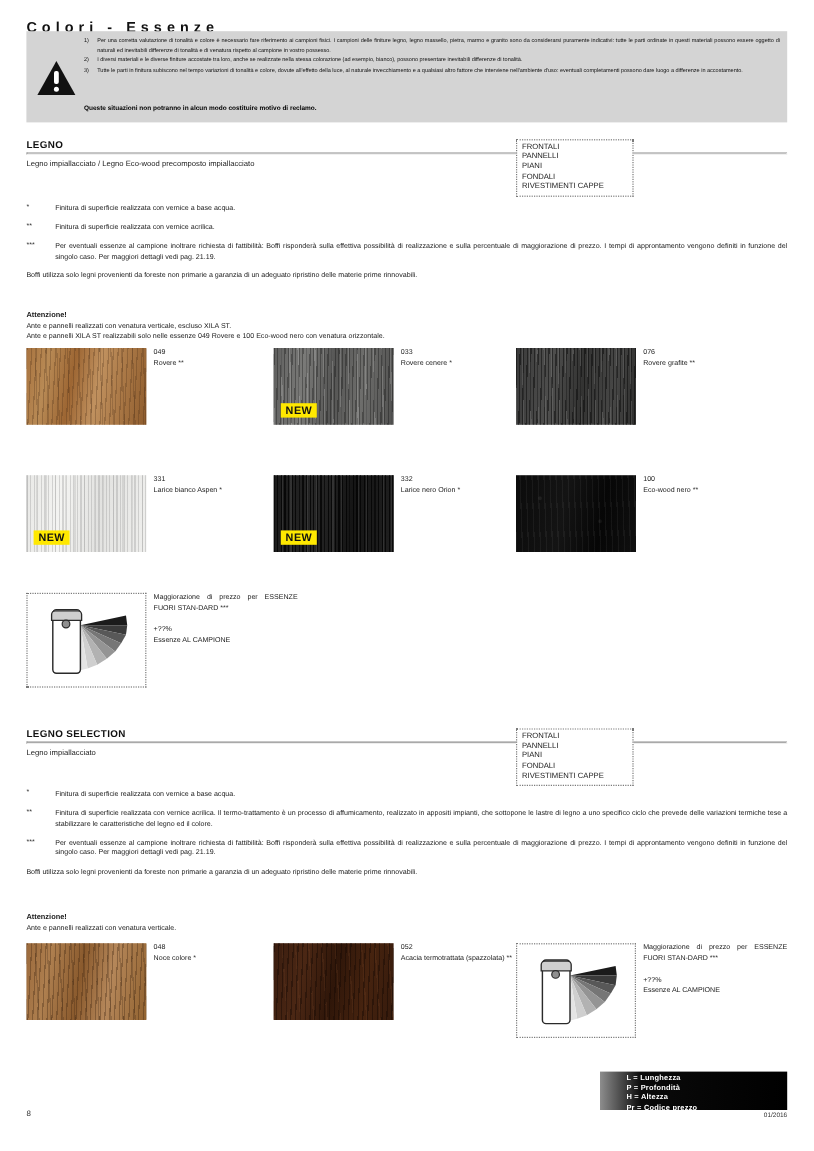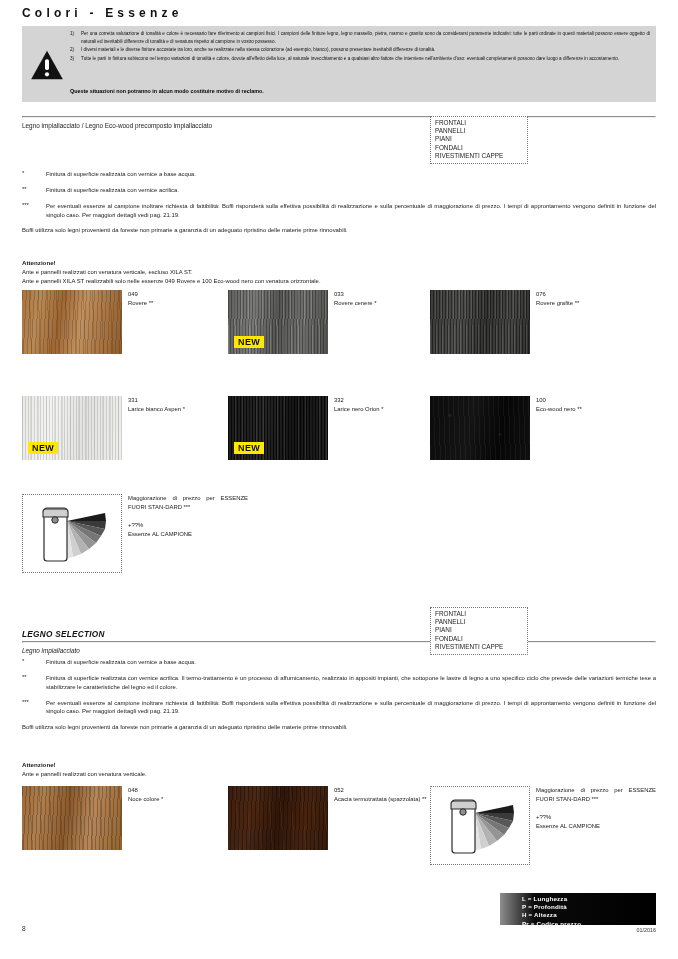--- a/index.html
+++ b/index.html
@@ -9,21 +9,21 @@
     background:#ffffff;
     font-family: "Liberation Sans", sans-serif;
     color:#1b1b1b;
     position:relative;
     overflow:hidden;
   }
   .page { position:relative; width:678px; height:959px; padding:0; }
 
   
   .doc-title{
-    position:absolute; left:22px; top:6px;
+    position:absolute; left:22px; top:16px;
     font-size:12px; font-weight:bold; letter-spacing:4.2px;
     color:#111;
   }
 
   
   .warn-band{
     position:absolute; left:22px; top:26px; width:634px; height:76px;
     background:#d4d4d4;
   }
   .warn-icon{
@@ -193,20 +193,21 @@
       </div>
       <div class="warn-item">
         <span class="warn-num">3)</span>
         <span class="warn-txt">Tutte le parti in finitura subiscono nel tempo variazioni di tonalità e colore, dovute all'effetto della luce, al naturale invecchiamento e a qualsiasi altro fattore che interviene nell'ambiente d'uso: eventuali completamenti possono dare luogo a differenze in accostamento.</span>
       </div>
     </div>
     <div class="warn-strong">Queste situazioni non potranno in alcun modo costituire motivo di reclamo.</div>
   </div>
 
   <div class="sec" style="top:116px;">
+    <div class="sec-title">LEGNO</div>
     <hr class="sec-rule">
     <div class="sec-sub">Legno impiallacciato / Legno Eco-wood precomposto impiallacciato</div>
   </div>
 
   <div class="applies-box">
     <div>FRONTALI</div>
     <div>PANNELLI</div>
     <div>PIANI</div>
     <div>FONDALI</div>
     <div>RIVESTIMENTI CAPPE</div>
@@ -303,21 +304,21 @@
       </svg>
     </div>
     <div class="fan-text">
       <span>Maggiorazione di prezzo per ESSENZE FUORI STAN-DARD ***</span>
       <span class="spacer"></span>
       <span>+??%</span><br>
       <span>Essenze AL CAMPIONE</span>
     </div>
   </div>
 
-  <div class="sec" style="top:630px;font-style:italic;">
+  <div class="sec" style="top:607px;">
     <div class="sec-title">LEGNO SELECTION</div>
     <hr class="sec-rule">
     <div class="sec-sub">Legno impiallacciato</div>
   </div>
 
   <div class="applies-box second">
     <div>FRONTALI</div>
     <div>PANNELLI</div>
     <div>PIANI</div>
     <div>FONDALI</div>

